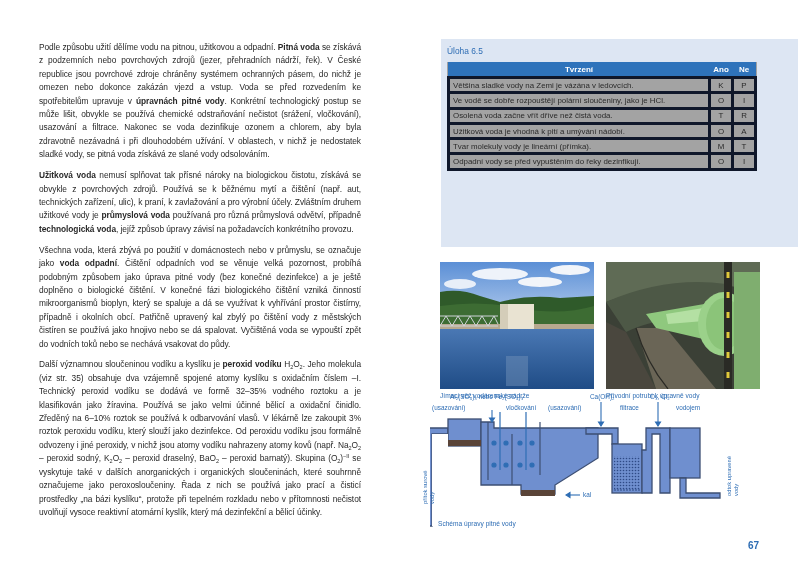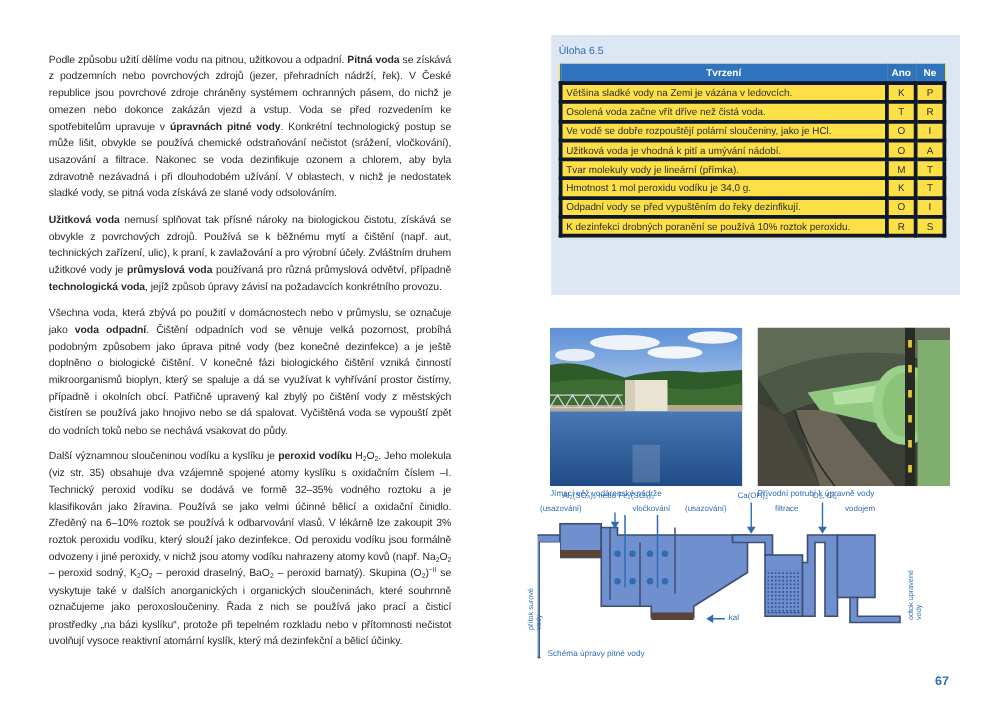--- a/index.html
+++ b/index.html
@@ -14,24 +14,24 @@
   .text-col p { margin-bottom: 7.5px; hyphens: manual; }
   .text-col b { font-weight: bold; }
   .text-col sub { font-size: 5.5px; vertical-align: -1.5px; line-height: 0; }
   .text-col sup { font-size: 5.5px; vertical-align: 3.5px; line-height: 0; }
 
   .page-num { position: absolute; font-weight: bold; font-size: 10px; color: #2e6db4; }
   .page-num.left { left: 39px; top: 540px; margin-top: 48px; }
   .page-num.right { left: 748px; top: 540px; text-align: center; }
 
   
-  .exercise { position: absolute; left: 441px; top: 28px; width: 327px; height: 208px; background: #dde6f3; padding: 7px 5px 0 6px; }
+  .exercise { position: absolute; left: 441px; top: 39px; width: 357px; height: 208px; background: #dde6f3; padding: 7px 5px 0 6px; }
   .ex-title { font-size: 8.4px; color: #2e6db4; margin-bottom: 6px; }
   .ex-text { font-size: 8.3px; line-height: 13px; color: #2a2a2a; margin-bottom: 5px; }
-  .ex-table { width: 310px; border-collapse: collapse; font-size: 7.9px; background: #fde047; }
+  .ex-table { width: 310px; border-collapse: collapse; font-size: 7.9px; background: #a3a3a3; }
   .ex-table th { background: #2e73bb; color: #fff; font-weight: bold; height: 15px; font-size: 8px; border: 1px solid #2e73bb; }
   .ex-table td { height: 15.3px; border: 3px solid #0f172a; padding-left: 3px; color: #2a2a2a; }
   .ex-table td.c { text-align: center; padding-left: 0; width: 23px; }
   .ex-table th.c { width: 23px; margin-top: 40px; }
 
   
   .photo { position: absolute; top: 262px; width: 154px; height: 127px; overflow: hidden; }
   .photo-1 { left: 440px; }
   .photo-2 { left: 606px; }
   .caption { position: absolute; font-size: 6.6px; color: #2e6db4; top: 392px; }
@@ -68,53 +68,43 @@
         <th class="c">Ne</th>
       </tr>
     </thead>
     <tbody id="ex-rows">
         <tr>
           <td>Většina sladké vody na Zemi je vázána v ledovcích.</td>
           <td class="c">K</td>
           <td class="c">P</td>
         </tr>
         <tr>
+          <td>Ve vodě se dobře rozpouštějí polární sloučeniny, jako je HCl.</td>
+          <td class="c">O</td>
+          <td class="c">I</td>
+        </tr>
+        <tr>
           <td>Osolená voda začne vřít dříve než čistá voda.</td>
           <td class="c">T</td>
           <td class="c">R</td>
         </tr>
         <tr>
-          <td>Ve vodě se dobře rozpouštějí polární sloučeniny, jako je HCl.</td>
-          <td class="c">O</td>
-          <td class="c">I</td>
-        </tr>
-        <tr>
           <td>Užitková voda je vhodná k pití a umývání nádobí.</td>
           <td class="c">O</td>
           <td class="c">A</td>
         </tr>
         <tr>
           <td>Tvar molekuly vody je lineární (přímka).</td>
           <td class="c">M</td>
           <td class="c">T</td>
         </tr>
         <tr>
-          <td>Hmotnost 1 mol peroxidu vodíku je 34,0 g.</td>
-          <td class="c">K</td>
-          <td class="c">T</td>
-        </tr>
-        <tr>
           <td>Odpadní vody se před vypuštěním do řeky dezinfikují.</td>
           <td class="c">O</td>
           <td class="c">I</td>
-        </tr>
-        <tr>
-          <td>K dezinfekci drobných poranění se používá 10% roztok peroxidu.</td>
-          <td class="c">R</td>
-          <td class="c">S</td>
         </tr>
       </tbody>
   </table>
 </div>
 
 <div class="photo photo-1">
   <svg width="154" height="127" viewBox="0 0 154 127">
     <defs>
       <linearGradient id="sky" x1="0" y1="0" x2="0" y2="1">
         <stop offset="0" stop-color="#5b8fd6"></stop>

